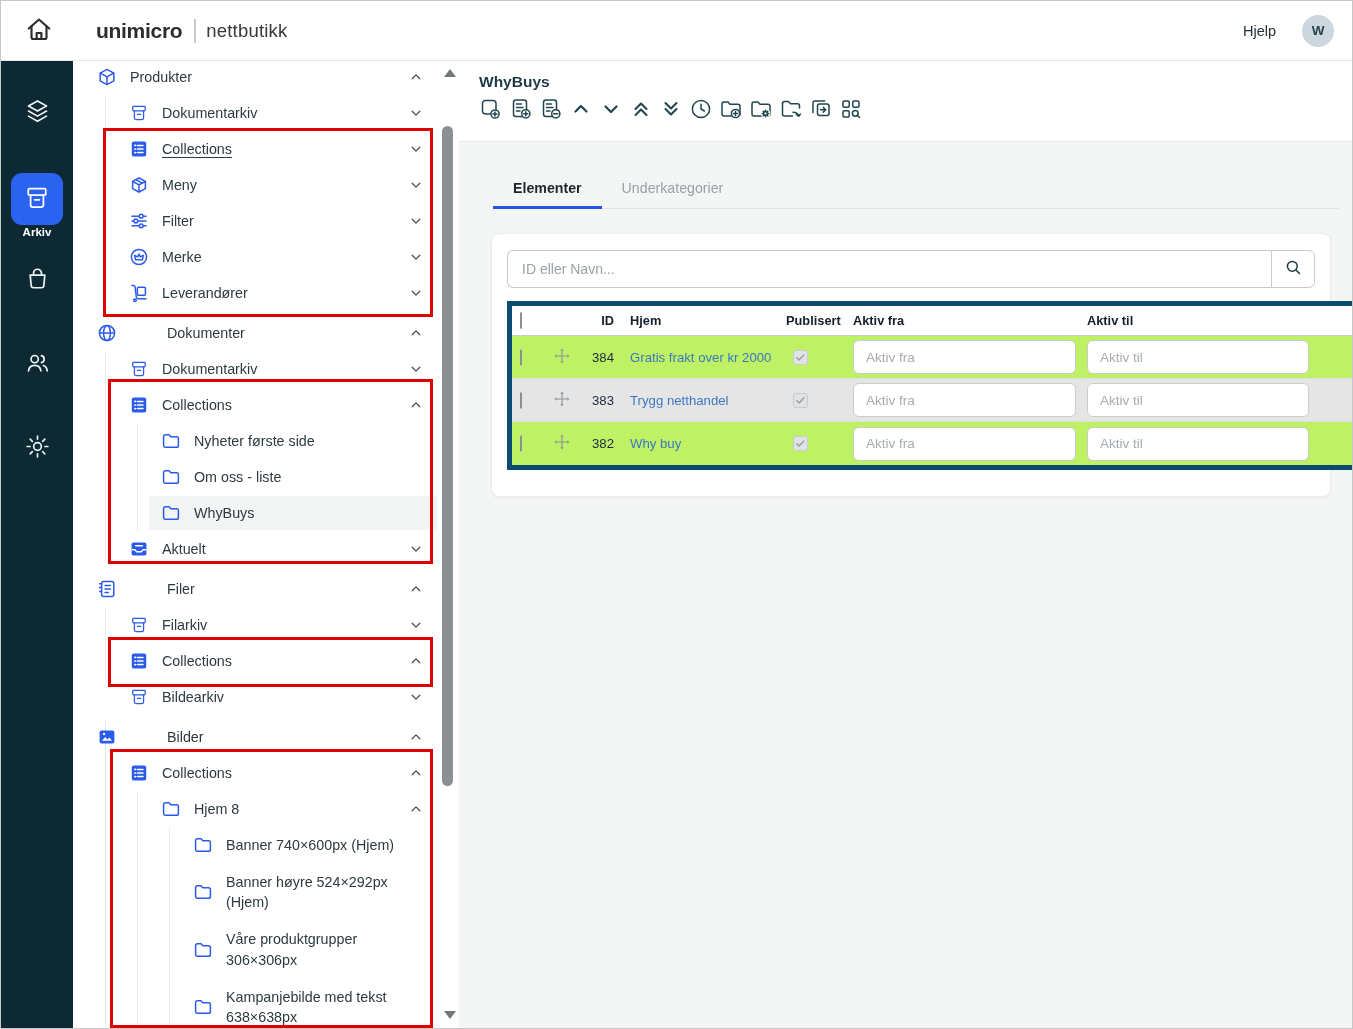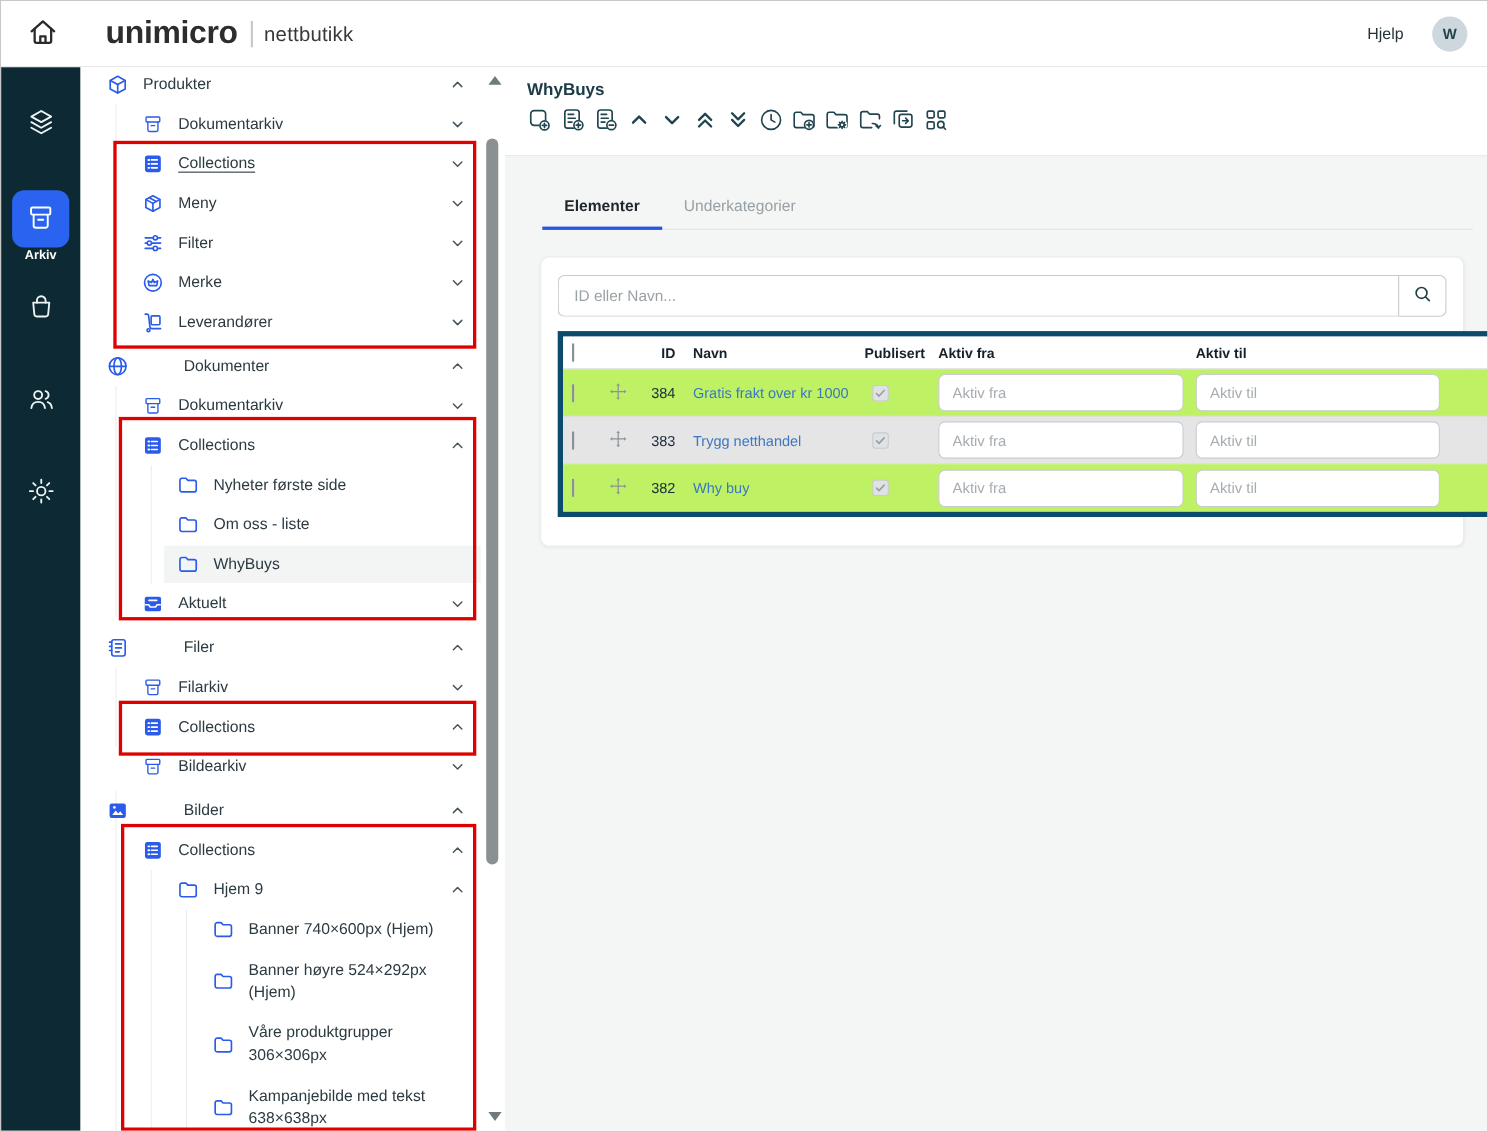--- a/index.html
+++ b/index.html
@@ -4,21 +4,21 @@
 <style>
   * { box-sizing: border-box; }
   html,body { margin:0; padding:0; background:#e9e9e9; }
   body { font-family:"Liberation Sans","DejaVu Sans",sans-serif; }
   .page { position:relative; width:1353px; height:1029px; background:#fff; border:1px solid #c8c8c8; overflow:hidden; }
 
   
   .top { position:absolute; left:0; top:0; width:100%; height:60px; background:#fff; border-bottom:1px solid #e7e7e7; display:flex; align-items:center; z-index:6; }
   .home-btn { margin-left:21px; width:34px; height:34px; display:flex; align-items:center; justify-content:center; color:#2b2b2b; cursor:pointer; background:none; border:none; padding:0; }
   .brand { margin-left:40px; display:flex; align-items:center; }
-  .brand-main { font-size:29px; font-weight:700; letter-spacing:-0.3px; color:#2d2d2d; }
+  .brand-main { font-size:21px; font-weight:700; letter-spacing:-0.3px; color:#2d2d2d; }
   .brand-sep { width:2px; height:24px; background:#c9c9c9; margin:0 10px 0 12px; }
   .brand-sub { font-size:18.5px; font-weight:400; color:#383838; letter-spacing:0.2px; }
   .top-right { margin-left:auto; display:flex; align-items:center; gap:26px; margin-right:18px; }
   .help { font-size:14.5px; color:#24323a; cursor:pointer; }
   .avatar { width:32px; height:32px; border-radius:50%; background:#ccd7de; color:#27424c; font-size:13.5px; font-weight:700; display:flex; align-items:center; justify-content:center; cursor:pointer; }
 
   
   .rail { position:absolute; left:0; top:60px; bottom:0; width:72px; background:#0d2a34; z-index:5; }
   .rail .ric { position:absolute; left:18px; width:36px; height:36px; display:flex; align-items:center; justify-content:center; color:#eef3f4; cursor:pointer; background:none; border:none; padding:0; }
   .rail .ric svg { width:27px; height:27px; }
@@ -451,21 +451,21 @@
               <path d="M4.5 12.5 10 7l5.5 5.5"></path>
             </svg>
           </span>
         </div>
         <div class="tree-item lvl2">
           <span class="ticon">
             <svg viewBox="0 0 20 20" fill="none" stroke="currentColor" stroke-width="1.5" stroke-linecap="round" stroke-linejoin="round">
               <path d="M2.6 5.6c0-1 .8-1.8 1.8-1.8h3.6l1.8 1.9h5.8c1 0 1.8.8 1.8 1.8v6.9c0 1-.8 1.8-1.8 1.8H4.4c-1 0-1.8-.8-1.8-1.8z"></path>
             </svg>
           </span>
-          <span class="tlabel">Hjem 9</span>
+          <span class="tlabel">Hjem 8</span>
           <span class="chev">
             <svg viewBox="0 0 20 20" fill="none" stroke="currentColor" stroke-width="1.9" stroke-linecap="round" stroke-linejoin="round">
               <path d="M4.5 12.5 10 7l5.5 5.5"></path>
             </svg>
           </span>
         </div>
         <div class="tree-item lvl3">
           <span class="ticon">
             <svg viewBox="0 0 20 20" fill="none" stroke="currentColor" stroke-width="1.5" stroke-linecap="round" stroke-linejoin="round">
               <path d="M2.6 5.6c0-1 .8-1.8 1.8-1.8h3.6l1.8 1.9h5.8c1 0 1.8.8 1.8 1.8v6.9c0 1-.8 1.8-1.8 1.8H4.4c-1 0-1.8-.8-1.8-1.8z"></path>
@@ -616,36 +616,36 @@
                 <circle cx="10.5" cy="10.5" r="6.2"></circle>
                 <path d="M15.2 15.2l4.2 4.2"></path>
               </svg></span>
           </button>
       </div>
       <div class="tbl">
         <div class="thead" id="thead">
             <div class="c-cb"><span class="cb"></span></div>
             <div class=""></div>
             <div class="h-id">ID</div>
-            <div class="h-name">Navn</div>
+            <div class="h-name">Hjem</div>
             <div class="h-pub">Publisert</div>
             <div class="h-fra">Aktiv fra</div>
             <div class="h-til">Aktiv til</div>
           </div>
         <div id="tbody">
             <div class="trow">
               <div class="c-cb"><span class="cb"></span></div>
               <div class="c-drag">
                 <span><svg viewBox="0 0 24 24" fill="currentColor">
                     <path d="M12 4.8v14.4M4.8 12h14.4" stroke="currentColor" stroke-width="1.5" fill="none"></path>
                     <path d="M12 2l2.3 3H9.7zM12 22l2.3-3H9.7zM2 12l3-2.3v4.6zM22 12l-3-2.3v4.6z"></path>
                   </svg></span>
               </div>
               <div class="c-id">384</div>
-              <div class="c-name"><a>Gratis frakt over kr 1000</a></div>
+              <div class="c-name"><a>Gratis frakt over kr 2000</a></div>
               <div class="c-pub">
                 <span class="pubcb">
                   <svg viewBox="0 0 14 14" fill="none" stroke="currentColor" stroke-width="2" stroke-linecap="round" stroke-linejoin="round">
                     <path d="M2.4 7.4l2.8 2.8 6-6.4"></path>
                   </svg>
                 </span>
               </div>
               <div><input class="cell-input inp-fra" placeholder="Aktiv fra" style=""></div>
               <div><input class="cell-input inp-til" placeholder="Aktiv til" style=""></div>
             </div>

